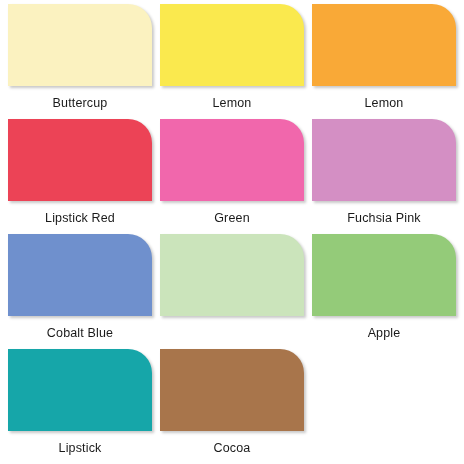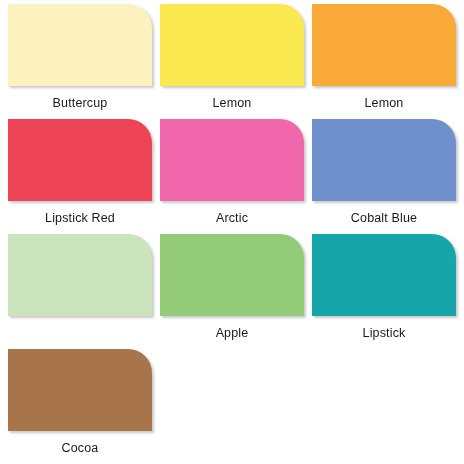--- a/index.html
+++ b/index.html
@@ -65,21 +65,25 @@
     <div class="swatch-cell">
       <div class="swatch-chip" style="background-color: rgb(249, 169, 55);"></div>
       <div class="swatch-label">Lemon</div>
     </div>
     <div class="swatch-cell">
       <div class="swatch-chip" style="background-color: rgb(236, 67, 86);"></div>
       <div class="swatch-label">Lipstick Red</div>
     </div>
     <div class="swatch-cell">
       <div class="swatch-chip" style="background-color: rgb(241, 103, 172);"></div>
-      <div class="swatch-label">Arctic</div>
+      <div class="swatch-label">Green</div>
+    </div>
+    <div class="swatch-cell">
+      <div class="swatch-chip" style="background-color: rgb(212, 143, 196);"></div>
+      <div class="swatch-label">Fuchsia Pink</div>
     </div>
     <div class="swatch-cell">
       <div class="swatch-chip" style="background-color: rgb(111, 144, 205);"></div>
       <div class="swatch-label">Cobalt Blue</div>
     </div>
     <div class="swatch-cell">
       <div class="swatch-chip" style="background-color: rgb(203, 228, 187);"></div>
     </div>
     <div class="swatch-cell">
       <div class="swatch-chip" style="background-color: rgb(148, 203, 121);"></div>

